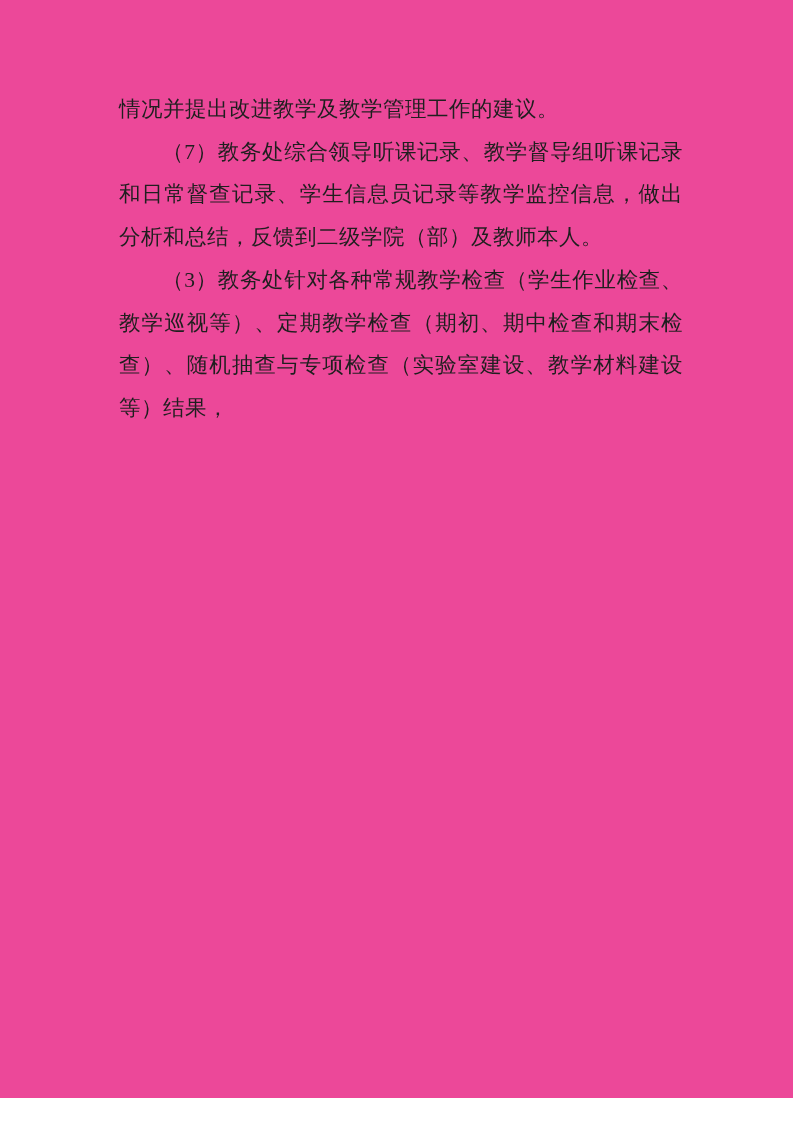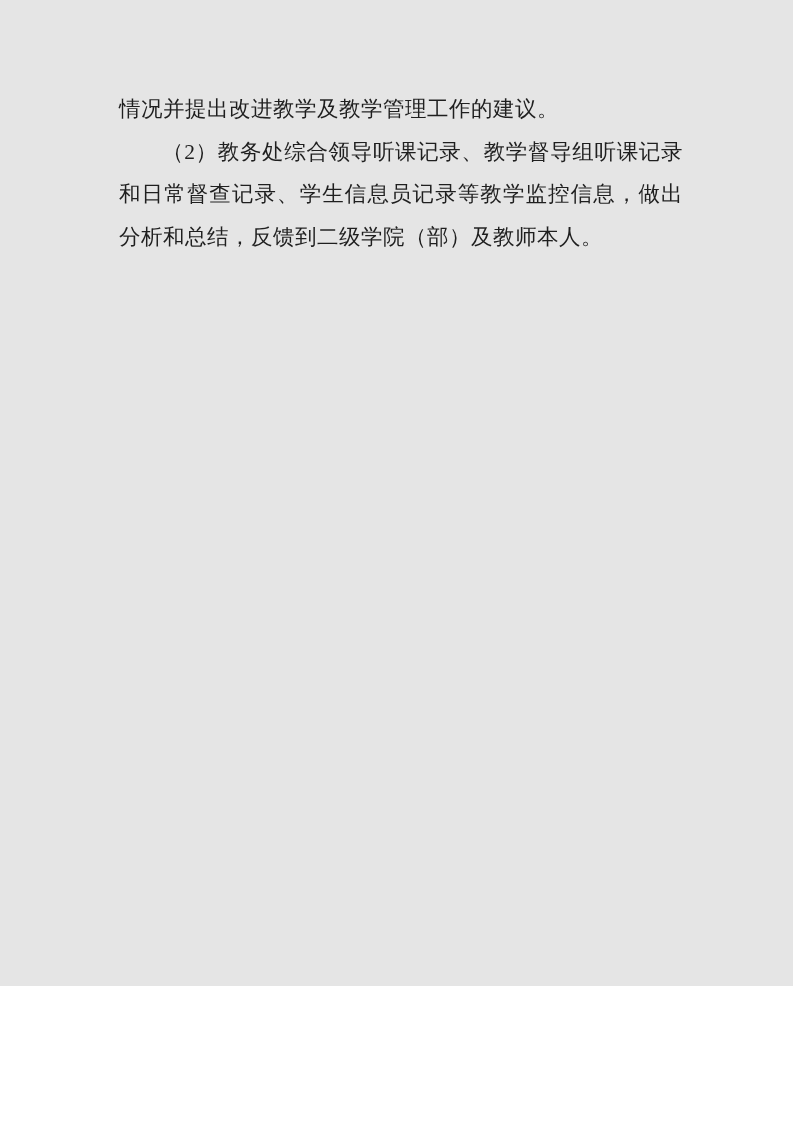--- a/index.html
+++ b/index.html
@@ -3,22 +3,22 @@
 <meta charset="utf-8">
 <style>
   html, body {
     margin: 0;
     padding: 0;
     background: #ffffff;
   }
   .page {
     position: relative;
     width: 793px;
-    height: 986px;
-    background: #e5e5e5;
+    height: 1098px;
+    background: #ec4899;
     overflow: hidden;
     font-family: "Liberation Serif", "DejaVu Serif", serif;
   }
   .content {
     position: absolute;
     left: 119px;
     top: 88px;
     width: 564px;
     color: #1f1f1f;
     font-size: 21.5px;
@@ -37,15 +37,16 @@
   .para.indent-num {
     text-indent: 1.6em;
   }
 </style>
 </head>
 <body>
 
 <div class="page">
   <div class="content">
     <p class="para">情况并提出改进教学及教学管理工作的建议。</p>
-    <p class="para indent">（2）教务处综合领导听课记录、教学督导组听课记录和日常督查记录、学生信息员记录等教学监控信息，做出分析和总结，反馈到二级学院（部）及教师本人。</p>
+    <p class="para indent">（7）教务处综合领导听课记录、教学督导组听课记录和日常督查记录、学生信息员记录等教学监控信息，做出分析和总结，反馈到二级学院（部）及教师本人。</p>
+    <p class="para indent">（3）教务处针对各种常规教学检查（学生作业检查、教学巡视等）、定期教学检查（期初、期中检查和期末检查）、随机抽查与专项检查（实验室建设、教学材料建设等）结果，</p>
   </div>
 </div>
 
 </body></html>

